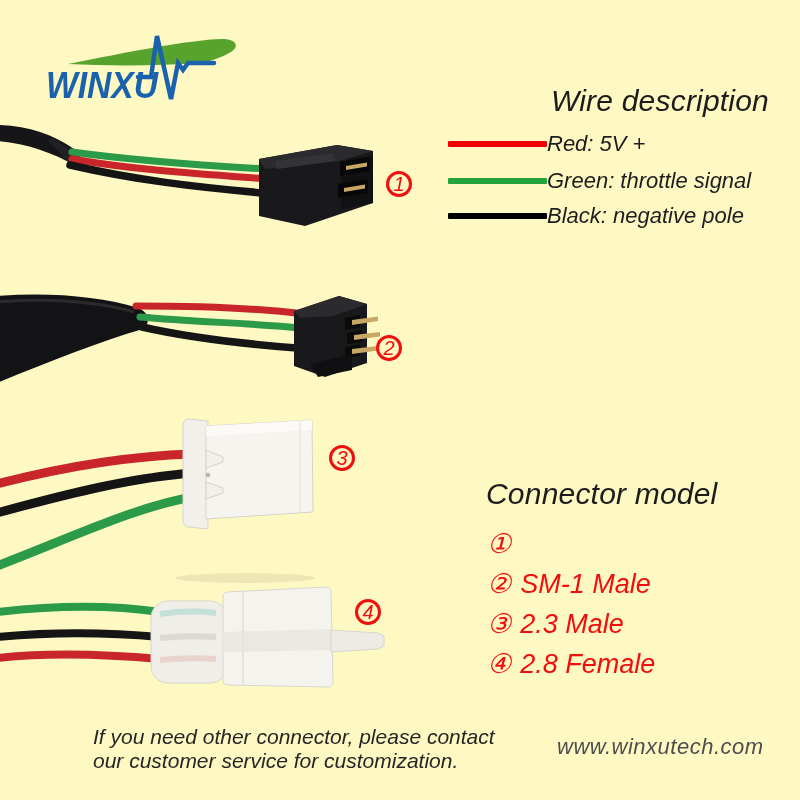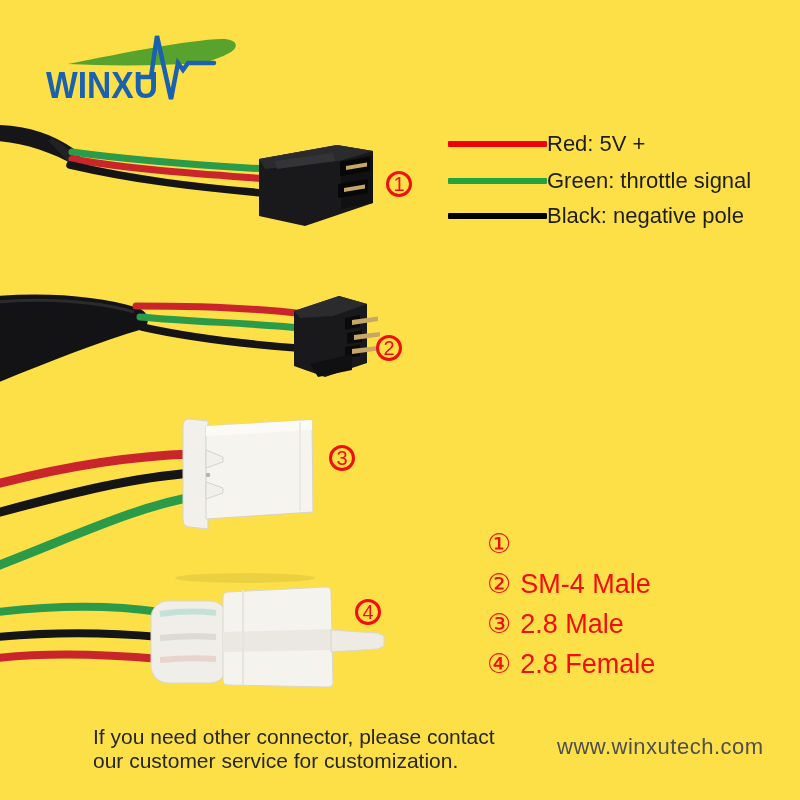--- a/index.html
+++ b/index.html
@@ -1,17 +1,17 @@
 <!DOCTYPE html>
 <html><head>
 <meta charset="utf-8">
 <style>
   * { margin:0; padding:0; box-sizing:border-box; }
   body { background:#fff; font-family:"Liberation Sans", sans-serif; }
-  .canvas { position:relative; width:800px; height:800px; background:#fde047; overflow:hidden; }
+  .canvas { position:relative; width:800px; height:800px; background:#fef9c3; overflow:hidden;font-style:italic; }
   .abs { position:absolute; }
 
   
   .h-title { font-size:30px; color:#1c1c1c; letter-spacing:0.2px; }
 
   
   .wire-row { position:absolute; left:448px; height:28px; display:flex; align-items:center; }
   .wire-swatch { display:inline-block; width:99px; height:6px; border-radius:1px; }
   .wire-label { font-size:22px; color:#1d1d1d; margin-left:0; white-space:nowrap; }
 
@@ -34,20 +34,21 @@
 <body>
 
 <div class="canvas">
 
   <svg class="abs" style="left:38px; top:14px;" width="240" height="100" viewBox="0 0 240 100">
     <path d="M 30,50 C 90,38 150,26 184,25 C 198,25 202,32 193,38 C 183,44 172,47 163,49 C 120,52 70,52 30,50 Z" fill="#57a32e"></path>
     <polyline points="100,63 113,63 119,22 133,85 140,49 145,56 150,49 176,49" fill="none" stroke="#1a61ae" stroke-width="4.5" stroke-linejoin="miter" stroke-linecap="round"></polyline>
     <text x="8" y="84" font-size="36" font-weight="bold" fill="#1a61ae" textLength="112" lengthAdjust="spacingAndGlyphs">WINXU</text>
   </svg>
 
+  <div class="abs h-title" style="left:551px; top:84px;">Wire description</div>
 
   <div class="wire-row" style="top:130px;">
     <span class="wire-swatch" style="background: rgb(238, 4, 4);"></span>
     <span class="wire-label">Red: 5V +</span>
   </div>
   <div class="wire-row" style="top:167px;">
     <span class="wire-swatch" style="background: rgb(35, 163, 60);"></span>
     <span class="wire-label">Green: throttle signal</span>
   </div>
   <div class="wire-row" style="top:202px;">
@@ -121,31 +122,32 @@
     <path d="M 160,82 C 180,80 200,80 216,81" fill="none" stroke="#dfb3ae" stroke-width="6" opacity="0.45"></path>
     <path d="M 228,14 L 326,9 Q 331,9 331,14 L 333,104 Q 333,109 328,109 L 228,107 Q 223,107 223,102 L 223,19 Q 223,14 228,14 Z" fill="#f5f3ee" stroke="#d9d6ce" stroke-width="1"></path>
     <polygon points="223,54 333,51 333,72 223,74" fill="#ebe8e1"></polygon>
     <line x1="243" y1="12" x2="243" y2="107" stroke="#e7e4dd" stroke-width="2"></line>
     <polygon points="331,52 378,55 384,58 384,68 378,71 331,74" fill="#edebe4" stroke="#d9d6ce" stroke-width="1"></polygon>
   </svg>
   <div class="marker" style="left:355px; top:599px;">
     <span>4</span>
   </div>
 
+  <div class="abs h-title" style="left:486px; top:477px;">Connector model</div>
   <ul class="cm-list abs" style="left:487px; top:524px;">
     <li class="cm-item">
       <span class="cm-badge">①</span>
     </li>
     <li class="cm-item">
       <span class="cm-badge">②</span>
-      <span>SM-4 Male</span>
+      <span>SM-1 Male</span>
     </li>
     <li class="cm-item">
       <span class="cm-badge">③</span>
-      <span>2.8 Male</span>
+      <span>2.3 Male</span>
     </li>
     <li class="cm-item">
       <span class="cm-badge">④</span>
       <span>2.8 Female</span>
     </li>
   </ul>
 
   <p class="note abs" style="left:47px; top:725px;margin-left:46px;">
     <span>If you need other connector, please contact</span><br>
     <span>our customer service for customization.</span>

